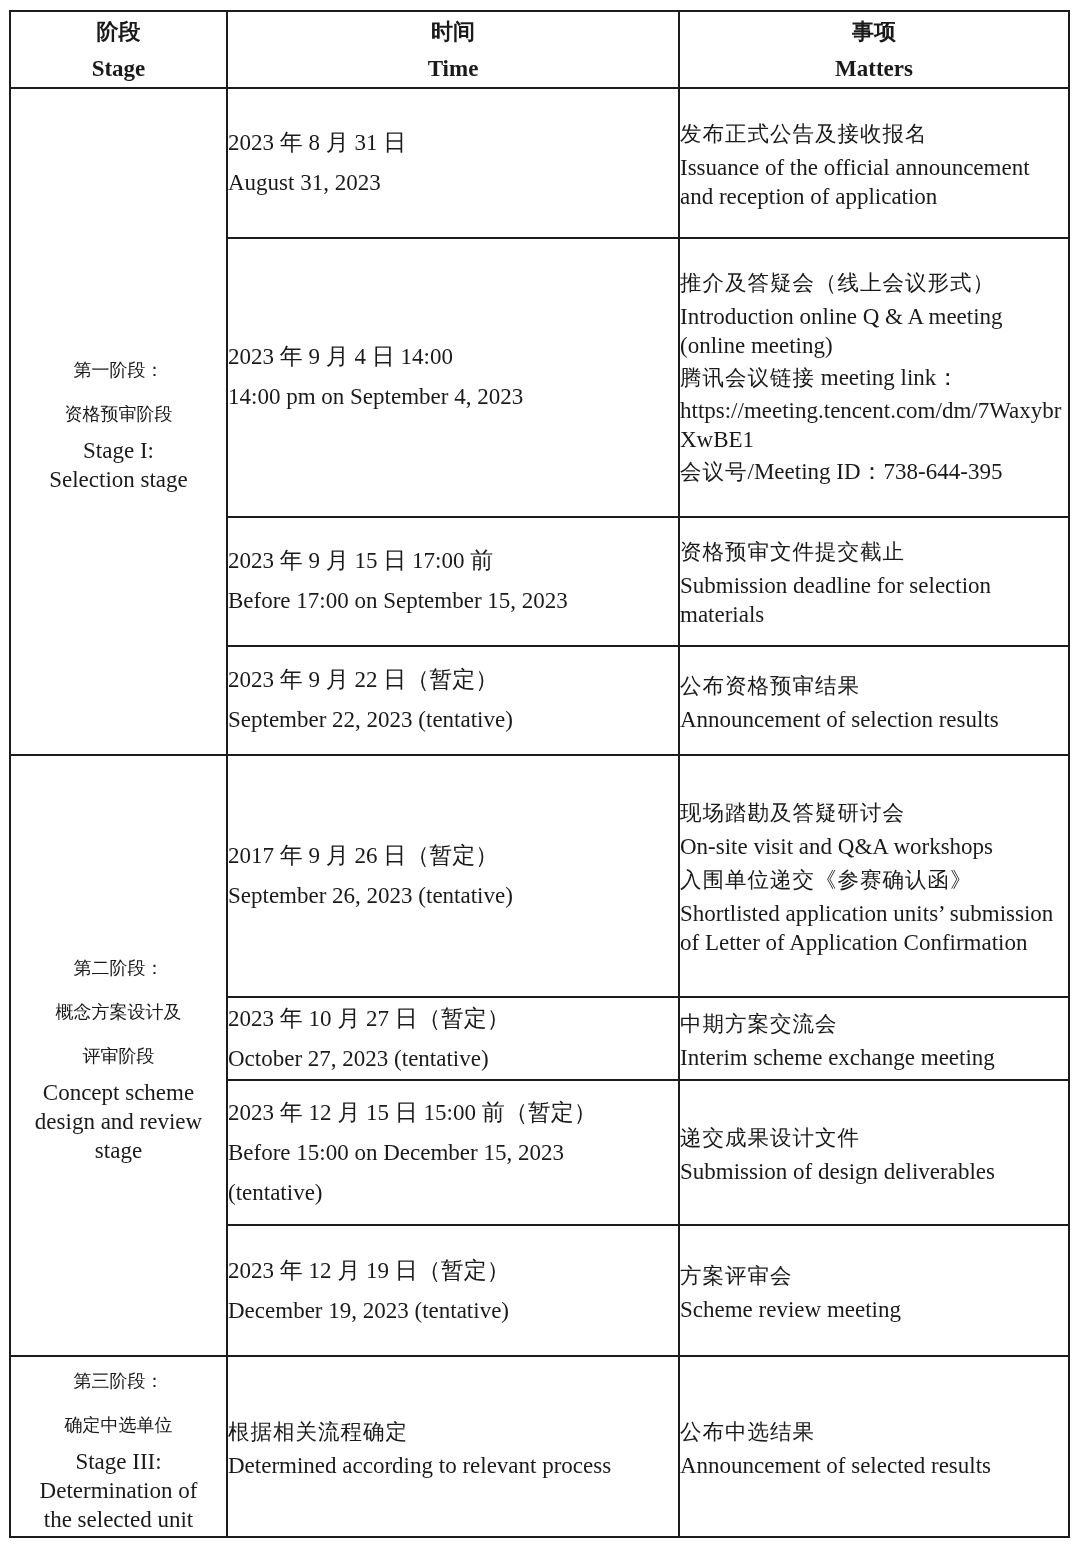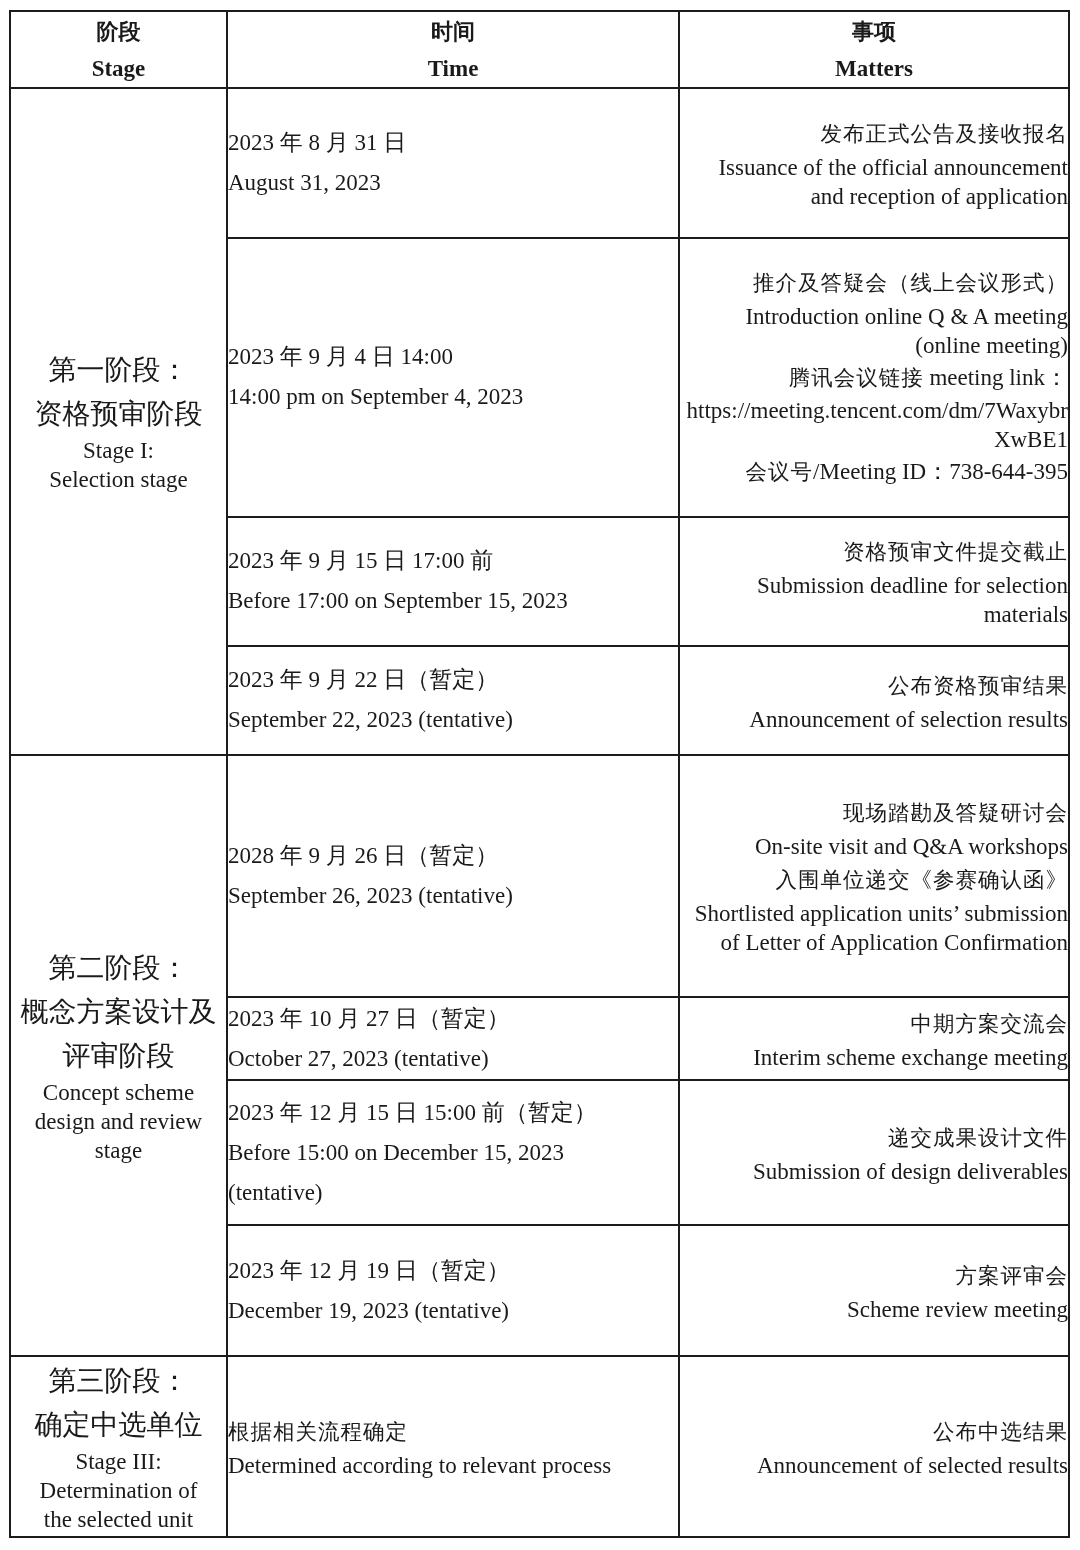--- a/index.html
+++ b/index.html
@@ -15,26 +15,26 @@
     vertical-align: middle;
     padding: 0;
   }
   col.c1 { width: 217px; }
   col.c2 { width: 452px; }
   col.c3 { width: 390px; }
   th { font-weight: bold; text-align: center; font-size: 23px; line-height: 37px; }
   th .zh { font-family: "DejaVu Sans", sans-serif; font-size: 22px; font-weight: bold; display:block;text-align:center; }
   th .en { display:block; }
   td.stage { text-align: center; font-size: 23px; line-height: 29px; }
-  td.stage .zh { font-family: "DejaVu Sans", sans-serif; font-size: 28px; line-height: 44px; display:block; }
+  td.stage .zh { font-family: "DejaVu Sans", sans-serif; font-size: 18px; line-height: 44px; display:block; }
   td.stage .en { display:block; }
   td.time { padding-left: 13px; font-size: 23px; }
   td.time .zh { display:block; line-height: 40px; font-family: "Liberation Serif", serif; }
   td.time .en { display:block; line-height: 40px; }
-  td.matter { padding-left: 14px; padding-right: 8px; font-size: 23px; line-height: 29px; text-align: right; }
+  td.matter { padding-left: 14px; padding-right: 8px; font-size: 23px; line-height: 29px; }
   td.matter .zh { font-family: "DejaVu Sans", sans-serif; font-size: 21.5px; display:block; line-height: 38px; letter-spacing: 1px; }
   td.matter .en { display:block; }
   td.matter .mix { display:block; line-height: 36px; }
   td.matter .mix .cjk { font-family: "DejaVu Sans", sans-serif; font-size: 21.5px; letter-spacing: 1px; }
   .link { display:block; line-height: 29px; }
   tr.r-header { height: 77px; }
   tr.r1 { height: 147px; }
   tr.r2 { height: 273px; }
   tr.r3 { height: 126px; }
   tr.r4 { height: 107px; }
@@ -127,21 +127,21 @@
     <tr class="r5">
       <td class="stage" rowspan="4">
         <span class="zh">第二阶段：</span>
         <span class="zh">概念方案设计及</span>
         <span class="zh">评审阶段</span>
         <span class="en">Concept scheme</span>
         <span class="en">design and review</span>
         <span class="en">stage</span>
       </td>
       <td class="time">
-        <span class="zh">2028 年 9 月 26 日（暂定）</span>
+        <span class="zh">2017 年 9 月 26 日（暂定）</span>
         <span class="en">September 26, 2023 (tentative)</span>
       </td>
       <td class="matter">
         <span class="zh">现场踏勘及答疑研讨会</span>
         <span class="en">On-site visit and Q&amp;A workshops</span>
         <span class="zh">入围单位递交《参赛确认函》</span>
         <span class="en">Shortlisted application units’ submission of Letter of Application Confirmation</span>
       </td>
     </tr>
 

